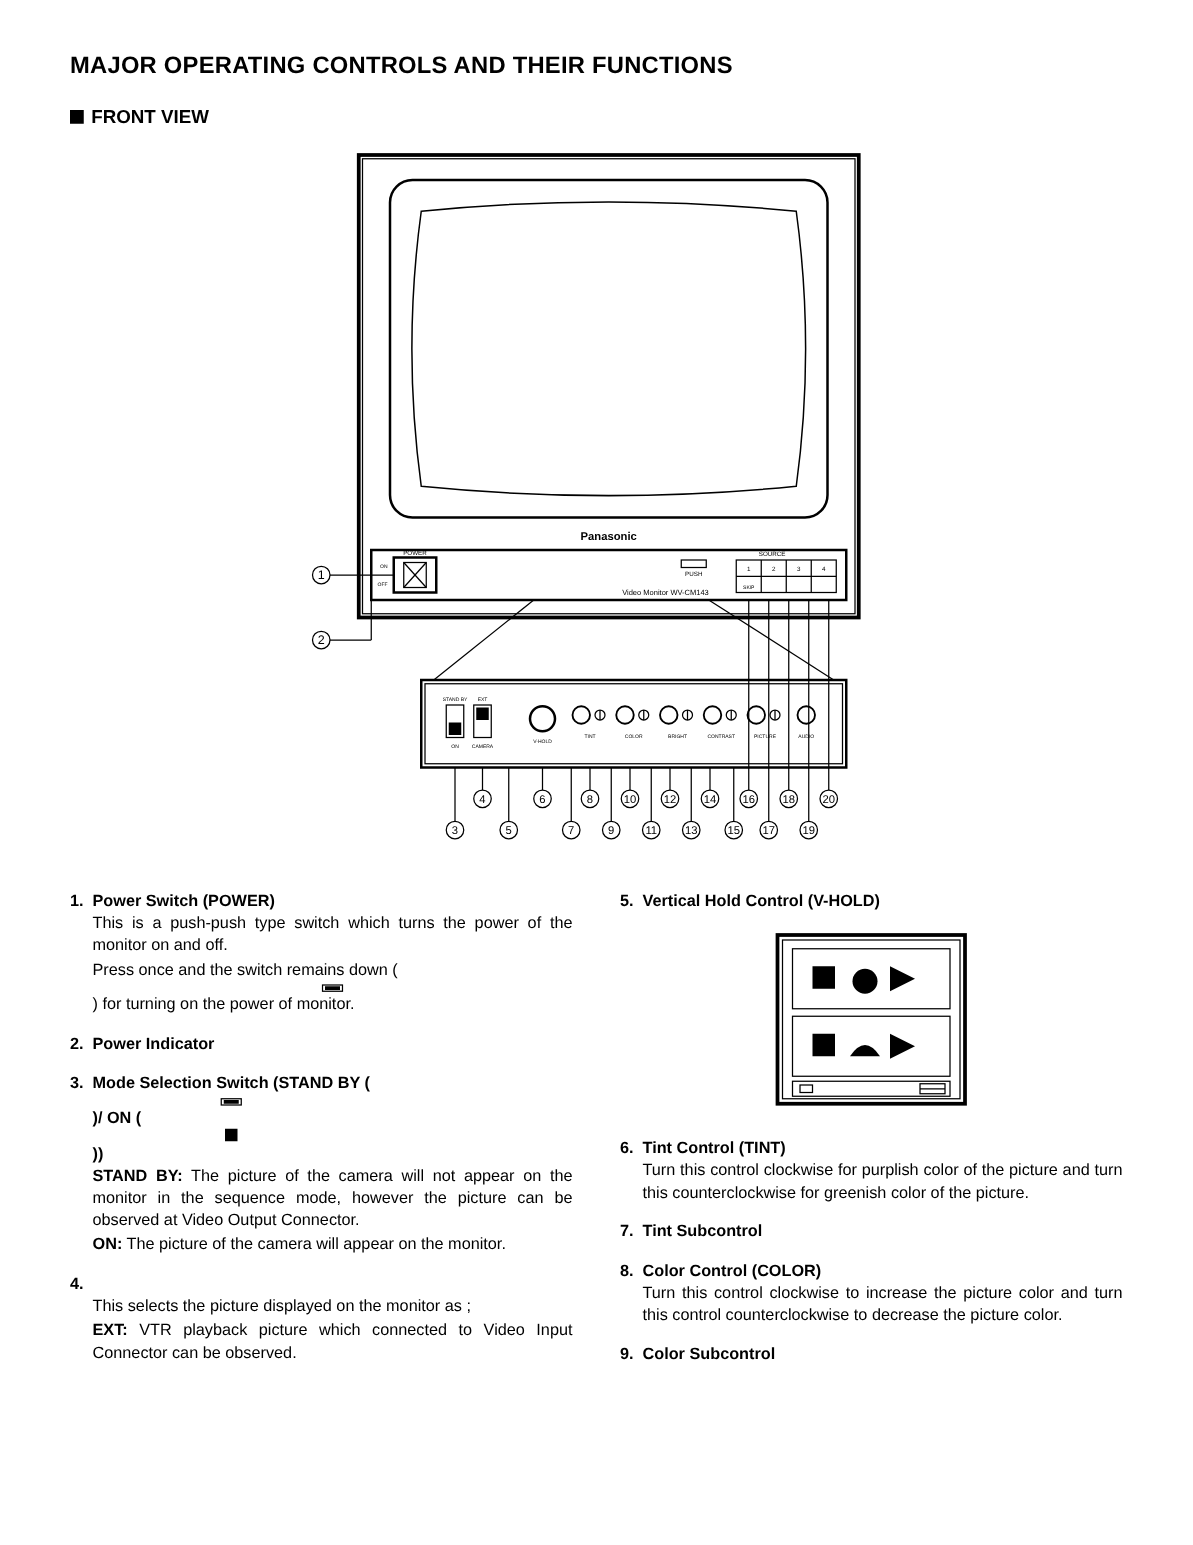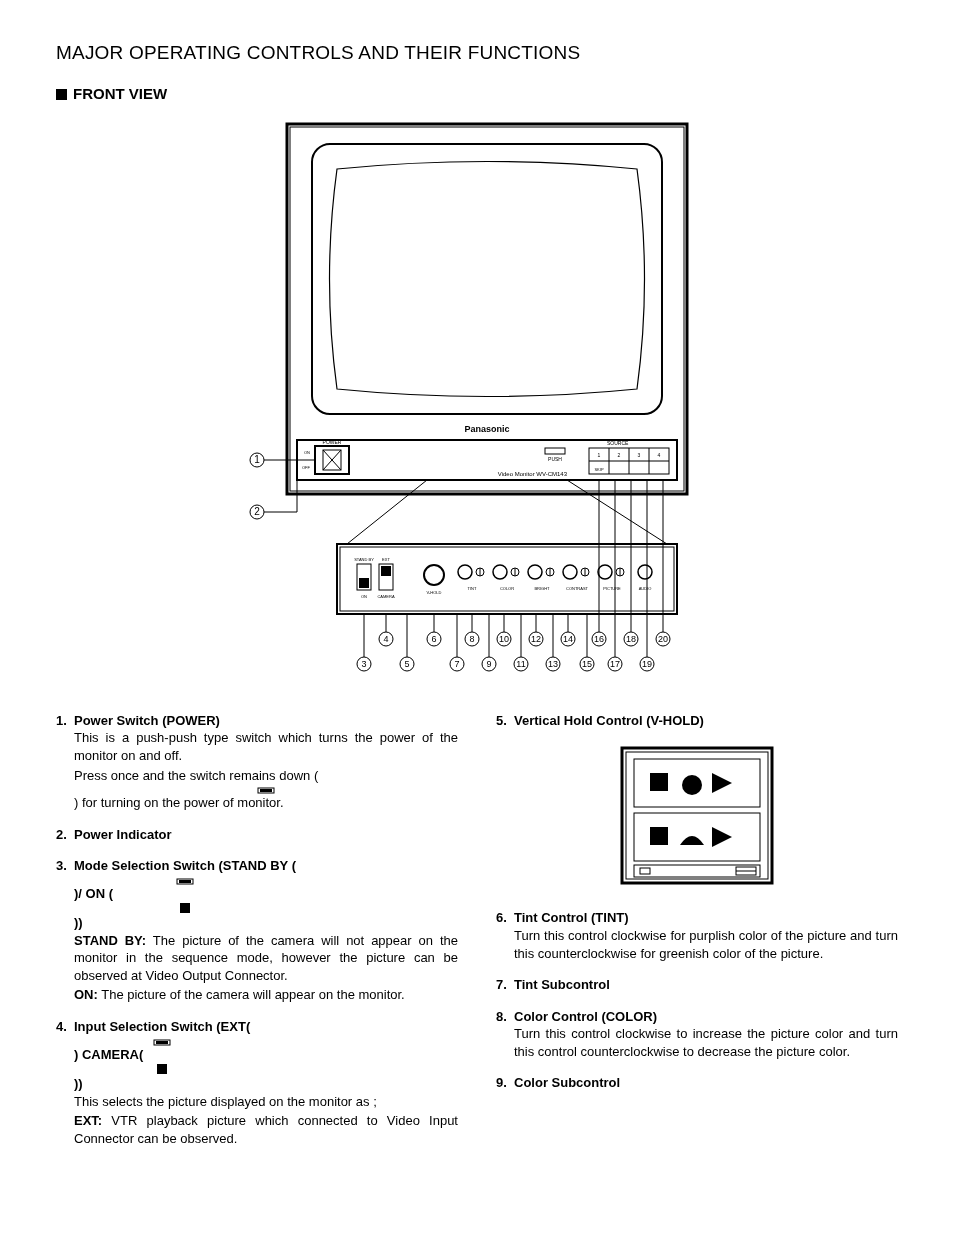--- a/index.html
+++ b/index.html
@@ -8,21 +8,21 @@
     color: #000;
     margin: 0;
     padding: 40px 56px 30px 56px;
     width: 954px;
     box-sizing: border-box;
     font-size: 13px;
     line-height: 1.35;
   }
   h1.title {
     font-size: 19px;
-    font-weight: normal;
+    font-weight: bold;
     margin: 0 0 18px 0;
     letter-spacing: 0.2px;
   }
   .sub {
     font-size: 15px;
     font-weight: bold;
     margin: 0 0 10px 0;
   }
   .sub .sq {
     display: inline-block;
@@ -274,28 +274,20 @@
       </div>
       <div class="body">
         <p><span class="lead">STAND BY:</span><span> The picture of the camera will not appear on the monitor in the sequence mode, however the picture can be observed at Video Output Connector.</span></p>
         <p><span class="lead">ON:</span><span> The picture of the camera will appear on the monitor.</span></p>
       </div>
     </div>
 
     <div class="item">
       <div class="head">
           <span class="num">4.</span>
-        <span>
-          <span>Input Selection Switch (EXT(</span><svg width="18" height="10" style="vertical-align:-1px">
-              <rect x="1" y="4" width="16" height="5" fill="none" stroke="#000"></rect>
-              <rect x="3" y="5" width="12" height="3" fill="#000"></rect>
-            </svg><span>) CAMERA(</span><svg width="12" height="12" style="vertical-align:-2px">
-              <rect x="1" y="1" width="10" height="10" fill="#000"></rect>
-            </svg><span>))</span>
-        </span>
       </div>
       <div class="body">
         <p>This selects the picture displayed on the monitor as ;</p>
         <p><span class="lead">EXT:</span><span> VTR playback picture which connected to Video Input Connector can be observed.</span></p>
       </div>
     </div>
 
   </div>
 
   <div class="col">

